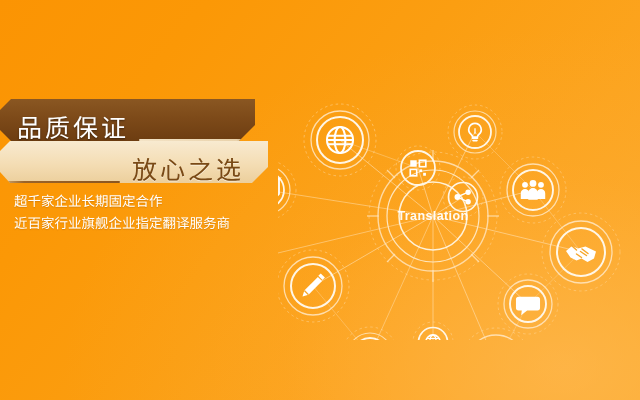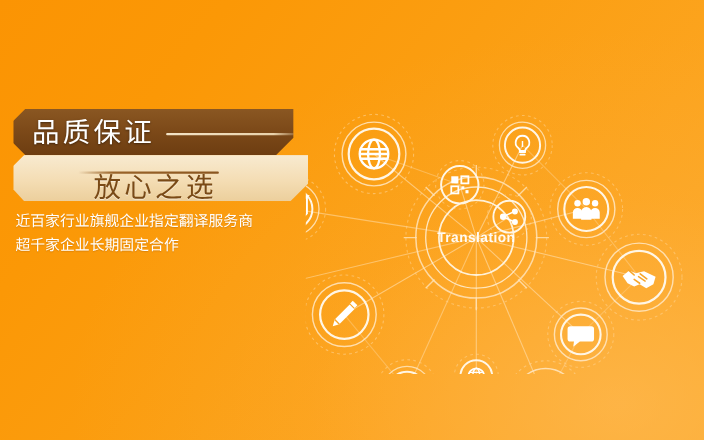--- a/index.html
+++ b/index.html
@@ -12,34 +12,34 @@
   #stage{
     position:relative;width:640px;height:400px;overflow:hidden;
     background:
       radial-gradient(115% 125% at 88% 92%, rgba(255,190,95,0.55) 0%, rgba(255,178,70,0.18) 38%, rgba(250,142,0,0.00) 68%),
       linear-gradient(128deg,#fb9403 0%,#fb9806 22%,#fb9e11 48%,#fca41e 72%,#fcaa2b 100%);
   }
 
   
   #ribbon{position:absolute;left:0;top:99px;width:268px;height:84px;}
 
-  .bar{position:absolute;left:12px;display:flex;align-items:center;box-sizing:border-box;}
+  .bar{position:absolute;left:0;display:flex;align-items:flex-end;box-sizing:border-box;}
 
   .bar-top{
     top:0;width:255px;height:42px;
     background:linear-gradient(180deg,#8a5722 0%,#7d4a19 45%,#6d3d11 100%);
     clip-path:polygon(11px 0, 255px 0, 255px 26px, 239px 42px, 11px 42px, 0 31px, 0 11px);
     padding-left:17px;
   }
   .bar-bot{
     top:42px;width:268px;height:42px;
     background:linear-gradient(180deg,#f8ead0 0%,#f4ddb4 55%,#eccf9c 100%);
     clip-path:polygon(10px 0, 268px 0, 268px 26px, 252px 42px, 10px 42px, 0 31px, 0 10px);
     padding-left:14px;
-    justify-content:flex-end;padding-right:24px;flex-direction:column;
+    justify-content:flex-end;padding-right:24px;
   }
 
   .ttl-top{
     color:#ffffff;font-size:25px;letter-spacing:3px;font-weight:400;
     text-shadow:0 1px 2px rgba(0,0,0,.45);line-height:1;white-space:nowrap;
     font-family:"DejaVu Sans","Liberation Sans",sans-serif;
   }
   .rule-top{
     flex:0 0 auto;width:122px;height:2px;margin-left:10px;margin-top:3px;
     background:linear-gradient(90deg,#f3e3c6,#e9d2ab 80%,rgba(233,210,171,0));
@@ -309,17 +309,17 @@
       <span class="ttl-top">品质保证</span>
       <span class="rule-top"></span>
     </div>
     <div class="bar bar-bot">
       <span class="rule-bot"></span>
       <span class="ttl-bot">放心之选</span>
     </div>
   </div>
 
   <div id="claims">
+    <div class="claim">超千家企业长期固定合作</div>
     <div class="claim">近百家行业旗舰企业指定翻译服务商</div>
-    <div class="claim">超千家企业长期固定合作</div>
   </div>
 
 </div>
 
 </body></html>

